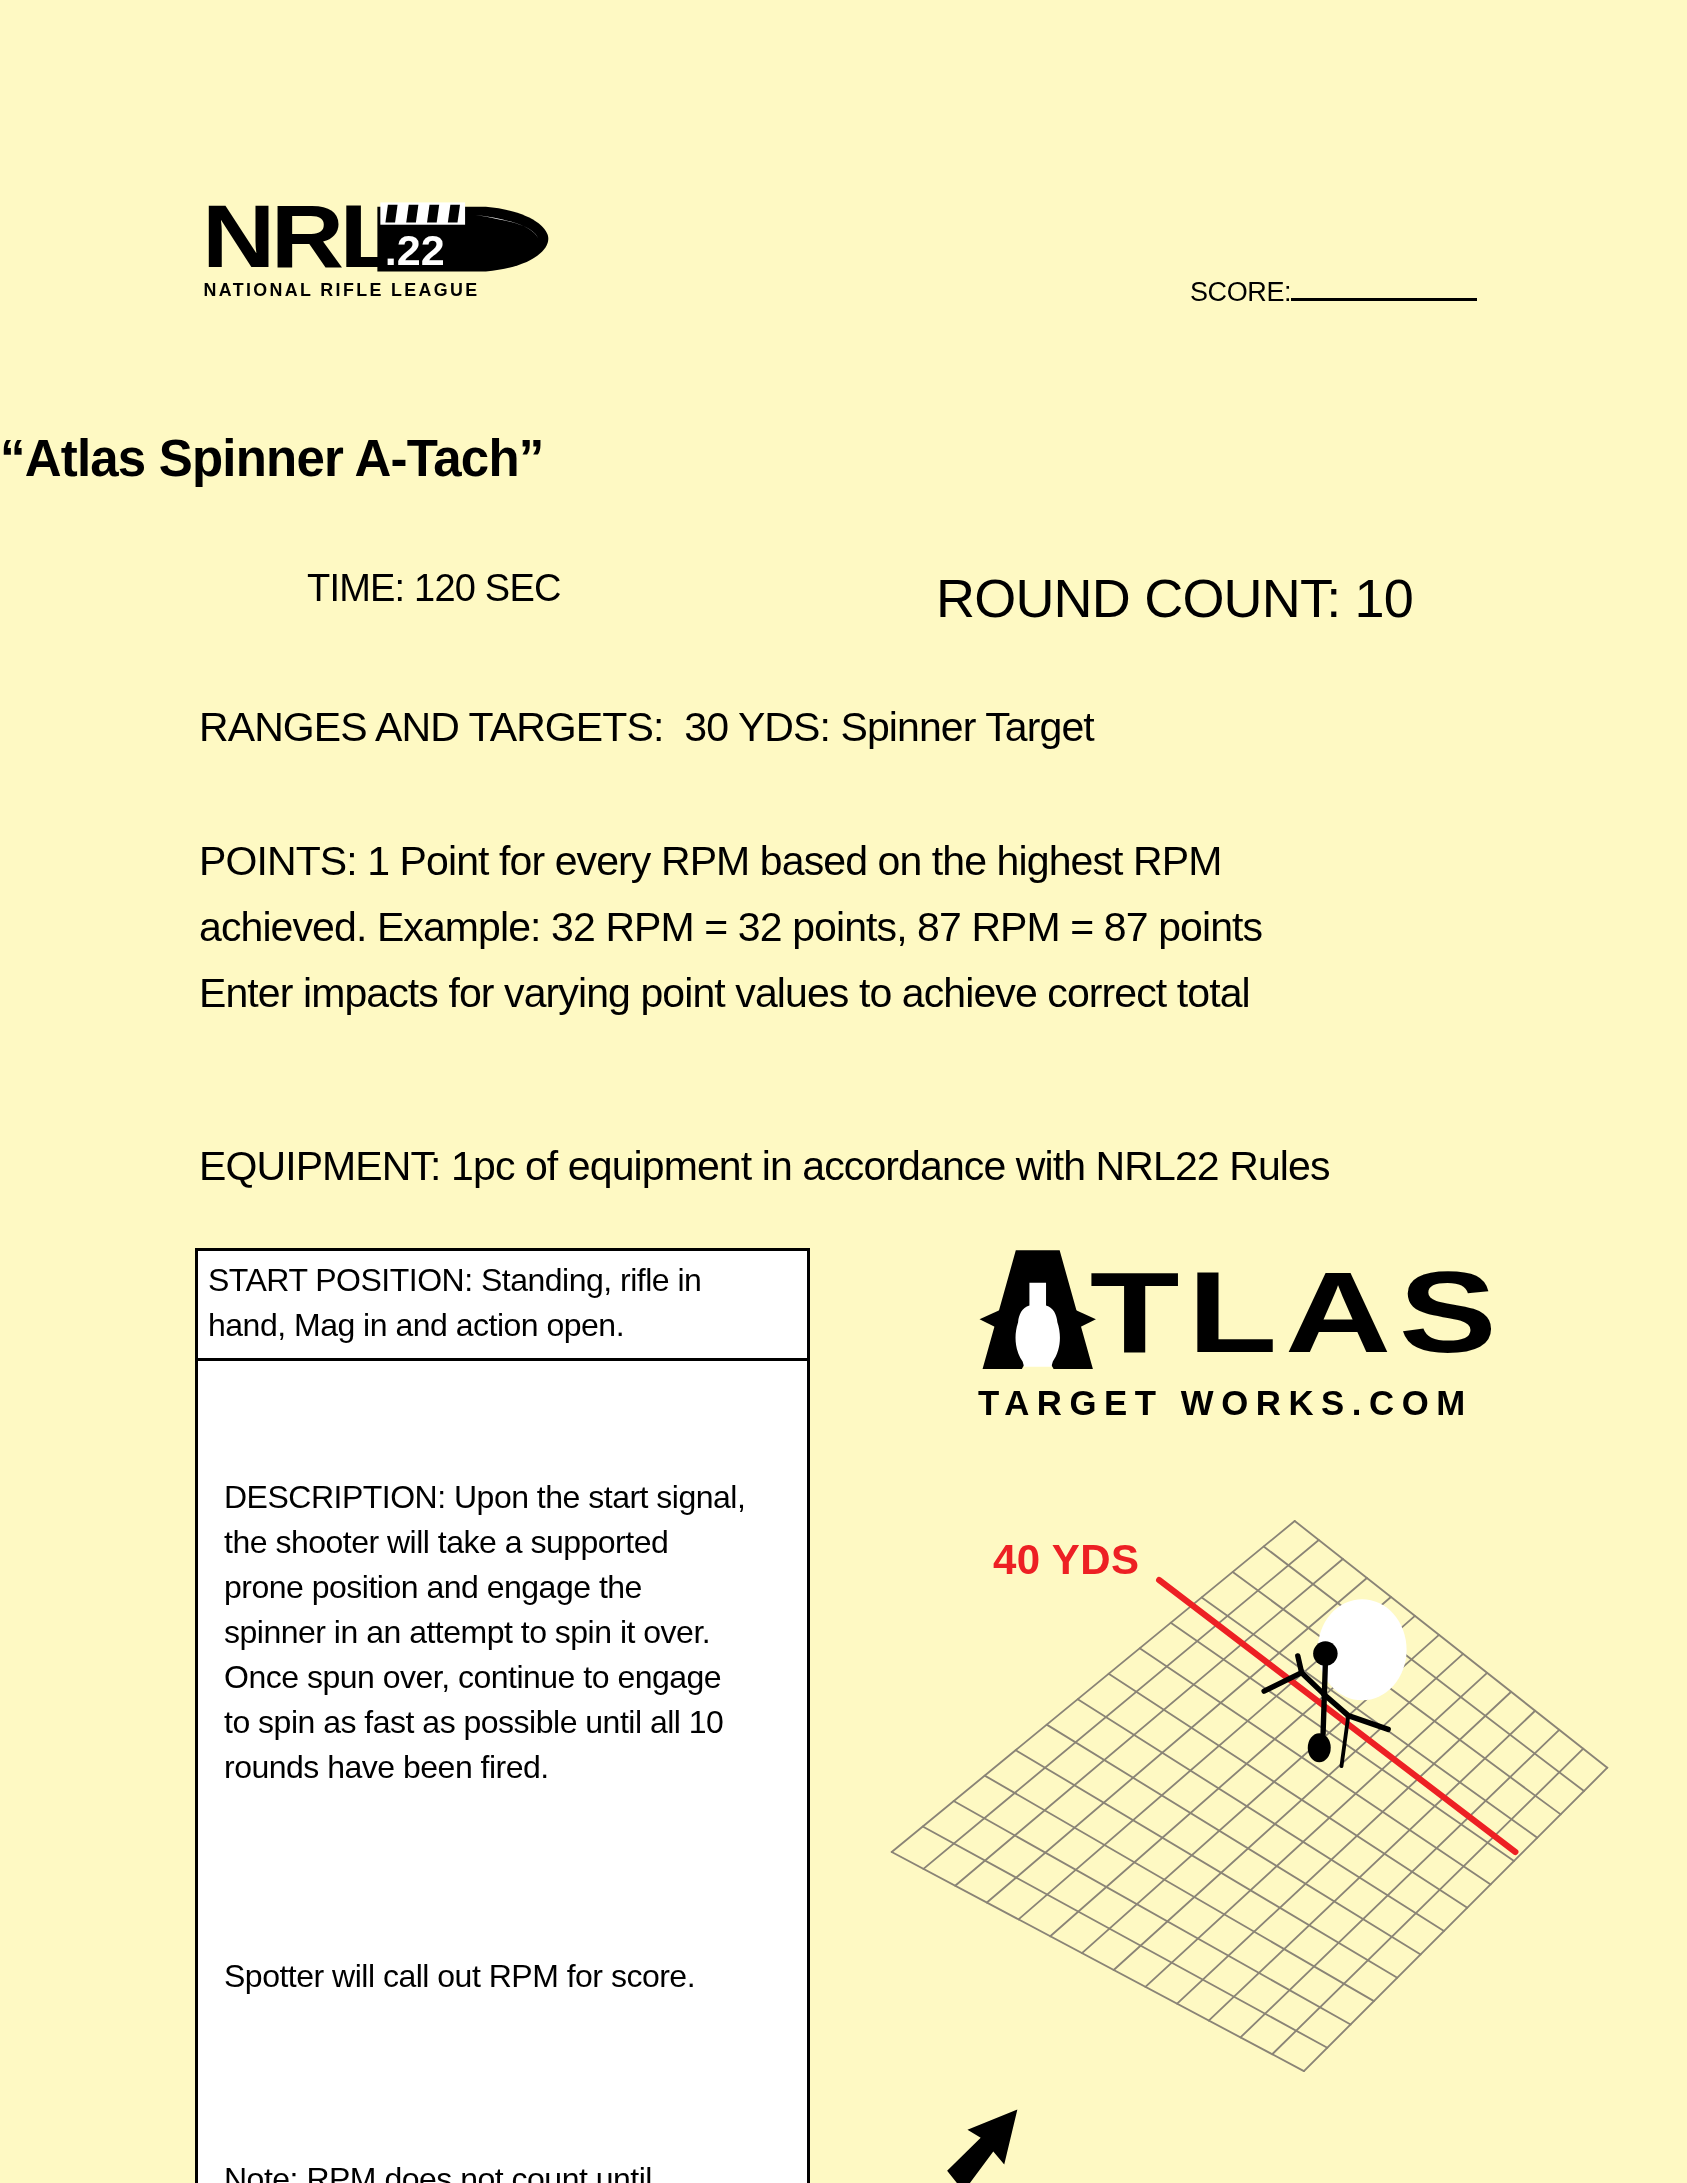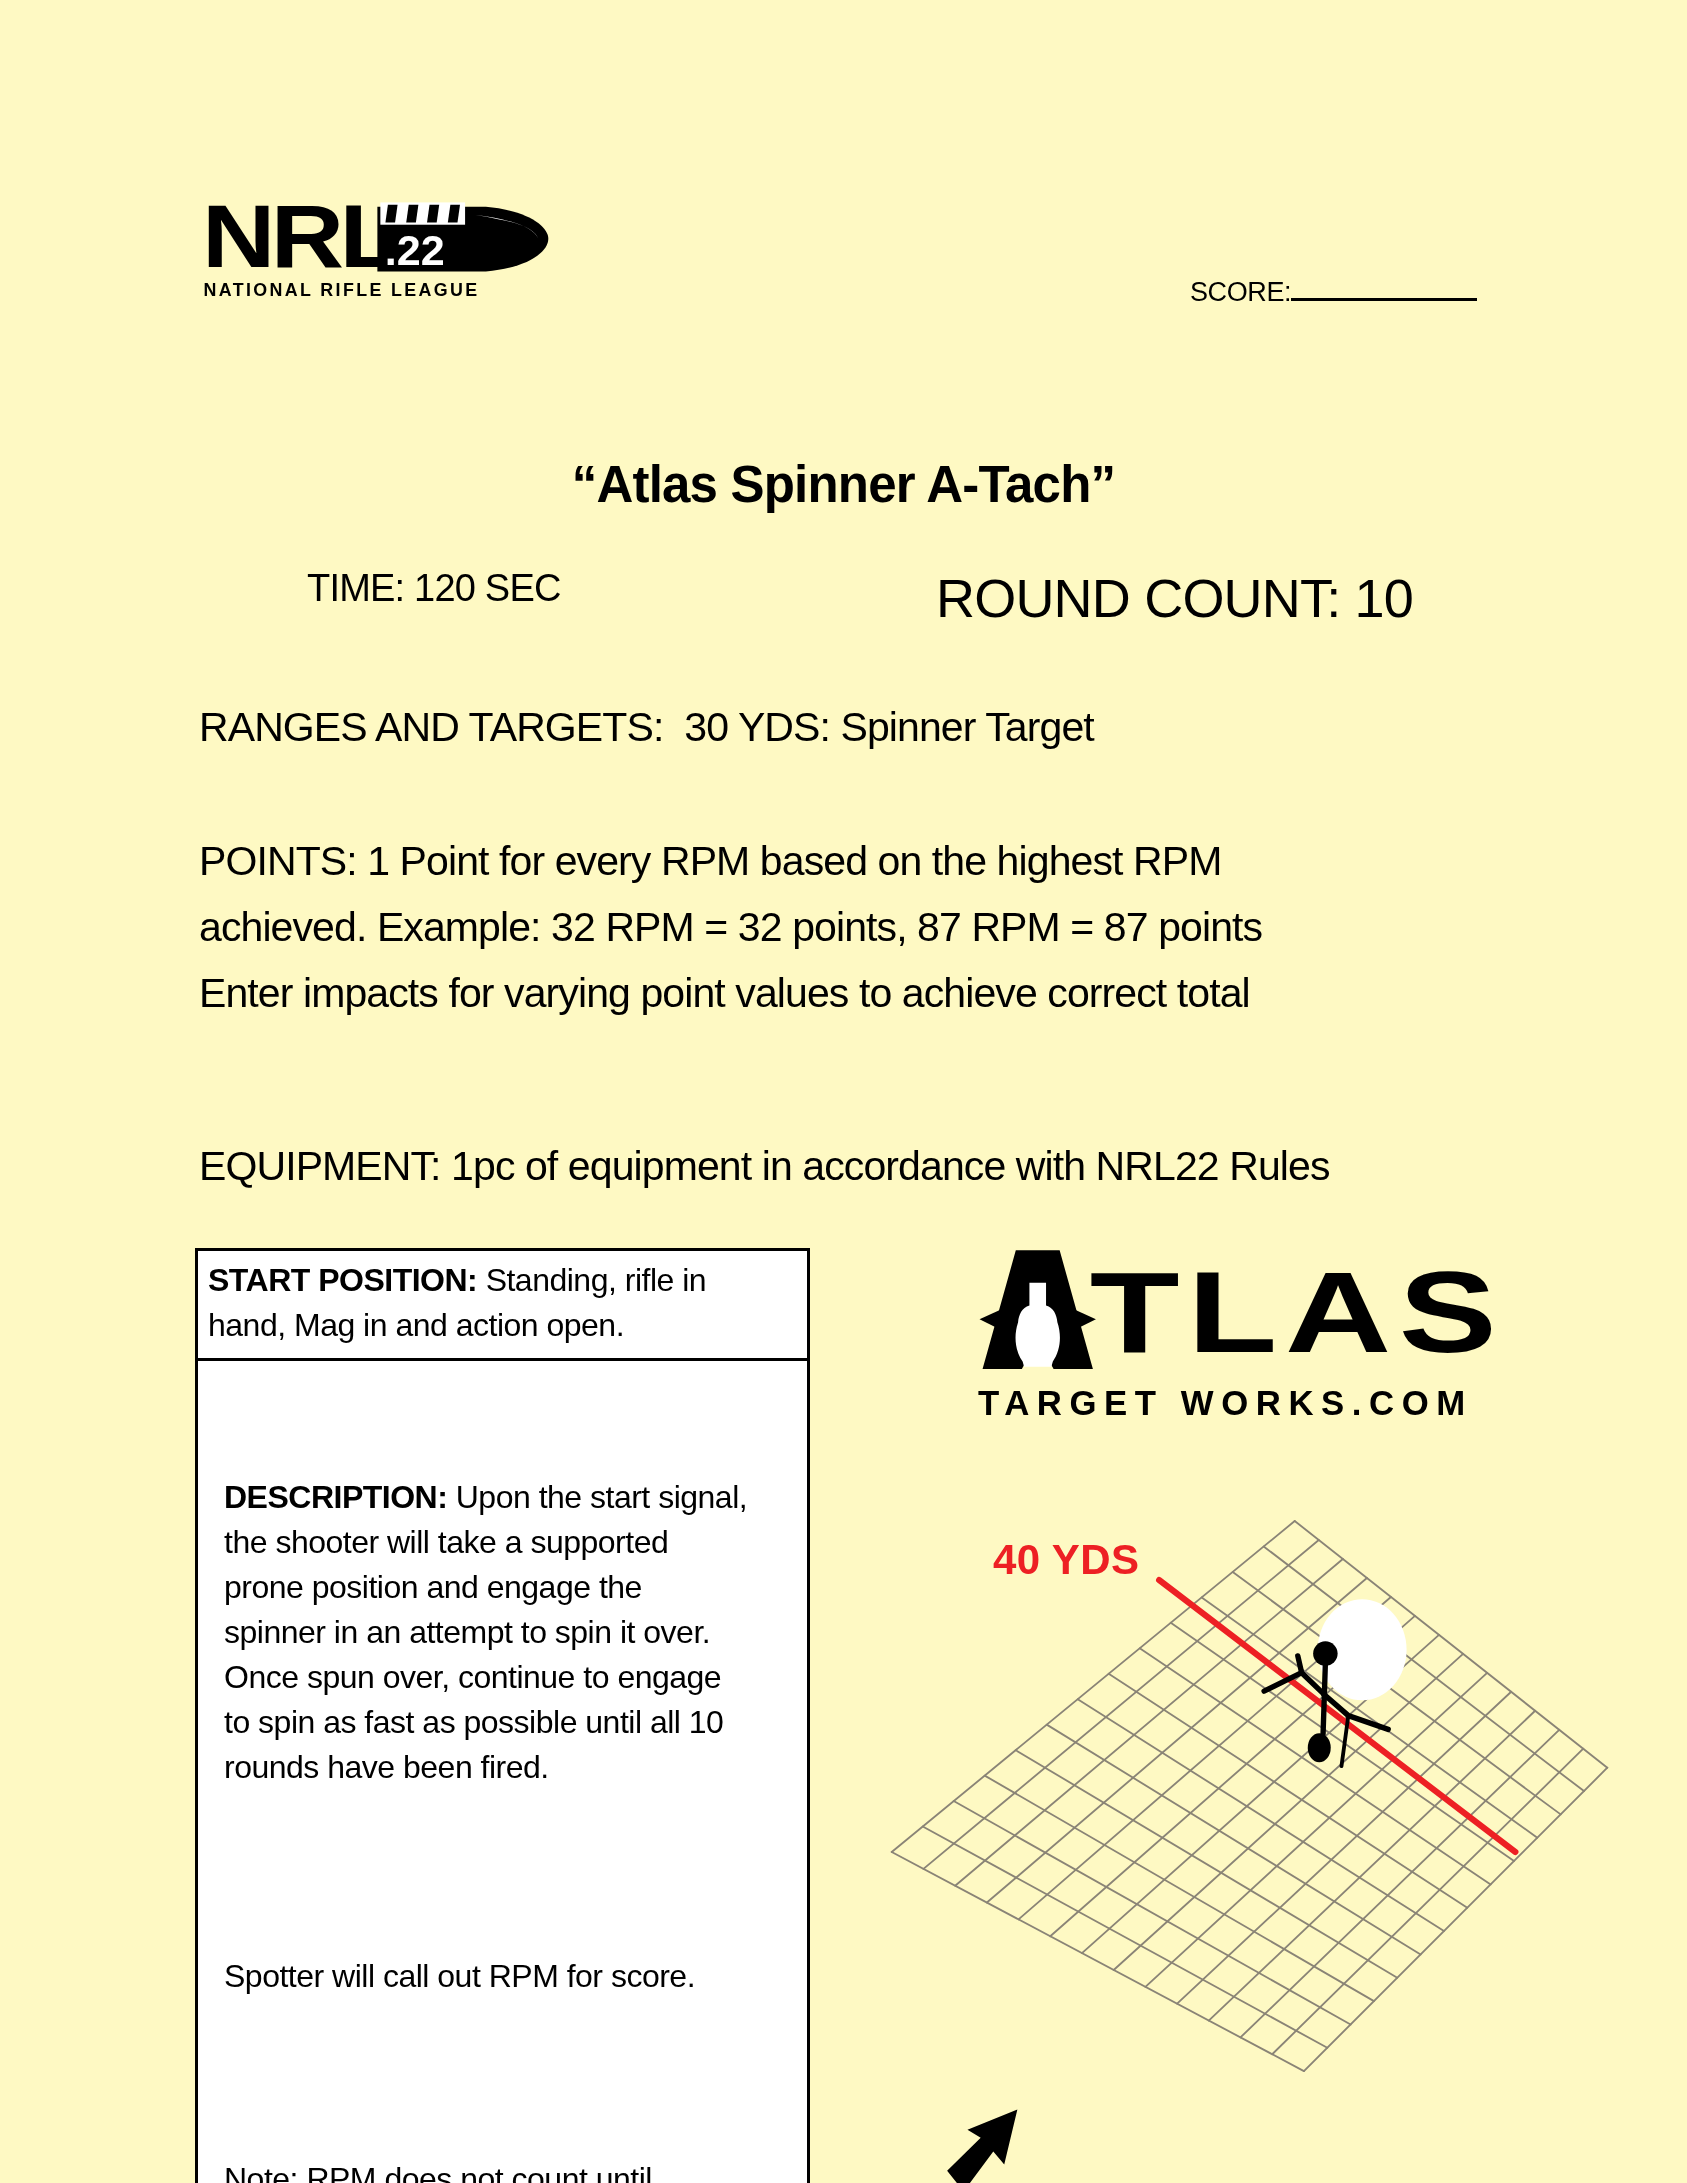--- a/index.html
+++ b/index.html
@@ -15,34 +15,34 @@
   
   .nrl-logo{position:absolute;left:202px;top:194px;width:353px;height:106px;}
   .nrl-word{font-weight:bold;font-size:112px;fill:var(--ink);letter-spacing:-5px;}
   .nrl-cal{font-weight:bold;font-size:58px;fill:#ffffff;}
   .nrl-tag{font-weight:bold;font-size:24px;fill:var(--ink);letter-spacing:3.2px;}
 
   .score{position:absolute;left:1190px;top:270px;font-size:27px;letter-spacing:-0.4px;white-space:nowrap;}
   .score-line{display:inline-block;width:186px;height:31px;border-bottom:3.8px solid var(--ink);vertical-align:baseline;}
 
   .title{position:absolute;left:0;top:346px;width:1687px;text-align:center;font-size:61px;font-weight:400;letter-spacing:-0.8px;}
-  .subtitle{position:absolute;left:0;top:455px;width:1687px;text-align:center;font-size:51px;font-weight:bold;letter-spacing:-0.8px;}
+  .subtitle{position:absolute;left:0;top:429px;width:1687px;text-align:left;font-size:51px;font-weight:bold;letter-spacing:-0.8px;}
 
   .time{position:absolute;left:307px;top:567px;font-size:38px;letter-spacing:-0.8px;white-space:nowrap;}
   .round{position:absolute;left:936px;top:567px;font-size:54px;letter-spacing:-0.8px;white-space:nowrap;}
 
   .body-text{font-size:41px;letter-spacing:-0.9px;line-height:66px;white-space:pre-wrap;}
   .ranges{position:absolute;left:199px;top:694px;width:1379px;}
   .points{position:absolute;left:199px;top:828px;width:1456px;}
   .equipment{position:absolute;left:199px;top:1133px;width:1456px;}
 
   
   .info-box{position:absolute;left:195px;top:1248px;width:615px;border:3.1px solid var(--ink);background:#ffffff;}
   .cell{font-size:32px;line-height:45px;letter-spacing:-0.5px;white-space:pre-wrap;}
-  .cell b{font-weight:bold;}
+  .cell b{font-weight:normal;}
   .cell-start{padding:7px 10px 10px 10px;border-bottom:3.1px solid var(--ink);}
   .cell-desc{padding:8.4px 10px 9.2px 10px;}
   .cell-desc p{margin:16px;}
   .spotter-line{margin-top:58px !important;}
   .note-line{margin-top:52px !important;}
 
   
   .atlas-logo{position:absolute;left:975px;top:1248px;width:529px;height:174px;}
   .atlas-word{font-weight:bold;font-size:152px;fill:var(--ink);letter-spacing:8px;}
   .atlas-tag{font-weight:bold;font-size:46px;fill:var(--ink);letter-spacing:10px;}

